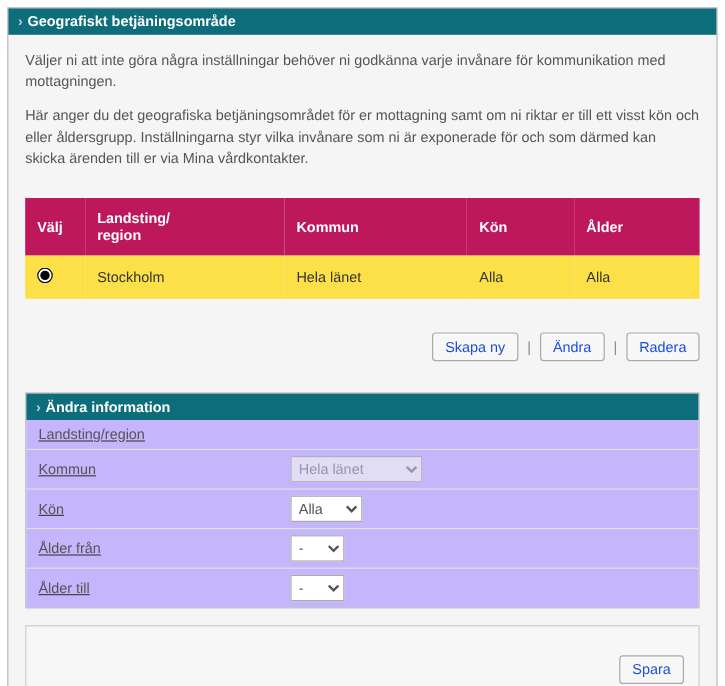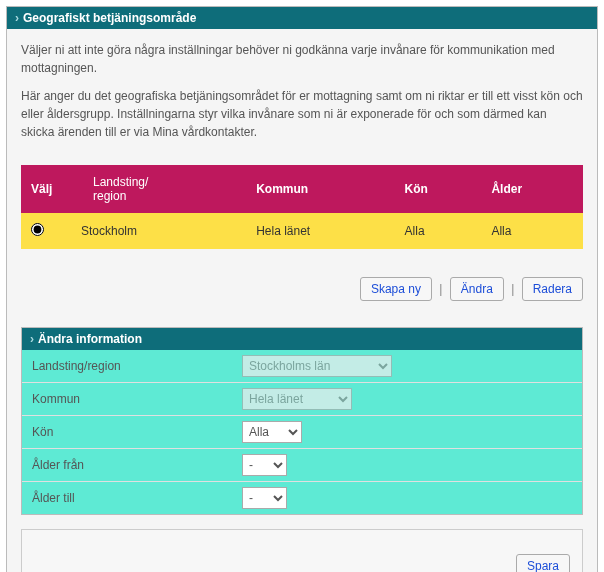--- a/index.html
+++ b/index.html
@@ -41,21 +41,21 @@
     table.data thead {
       background: #be185d;
       color: #fff;
     }
     table.data th {
       text-align: left;
       padding: 10px 10px;
       font-weight: bold;
       font-size: 12px;
     }
-    table.data th .subline { display:block; font-weight:normal;margin-left:12px; }
+    table.data th .subline { display:block; font-weight:bold; }
     table.data td {
       padding: 10px 10px;
       background: #fde047;
       color: #333;
     }
     .radio-cell { width: 50px; }
     .button-row {
       text-align: right;
       padding: 28px 14px 14px 14px;
       color: #888;
@@ -72,21 +72,22 @@
       border: 1px solid #aaa;
       border-radius: 3px;
       cursor: pointer;
       color: #1d4ed8;
     }
     .sub-panel {
       margin: 12px 14px 14px 14px;
       border: 1px solid #bbb;
     }
     .sub-panel-body {
-      background: #5eead4;
+      background: #c4b5fd;
+      text-decoration: underline;
     }
     .form-row {
       display: flex;
       align-items: center;
       border-bottom: 1px solid #e0e0e0;
       padding: 5px 10px;
     }
     .form-row:last-child { border-bottom: none; }
     .form-label {
       width: 210px;
@@ -168,25 +169,20 @@
   </div>
 
   <div class="sub-panel">
     <div class="panel-header">
       <span class="chev">›</span><span>Ändra information</span>
     </div>
     <div class="sub-panel-body">
 
       <div class="form-row">
         <div class="form-label">Landsting/region</div>
-        <div class="form-field">
-          <select class="sel-lg disabled" disabled="">
-            <option>Stockholms län</option>
-          </select>
-        </div>
       </div>
 
       <div class="form-row">
         <div class="form-label">Kommun</div>
         <div class="form-field">
           <select class="sel-md disabled" disabled="">
             <option>Hela länet</option>
           </select>
         </div>
       </div>

